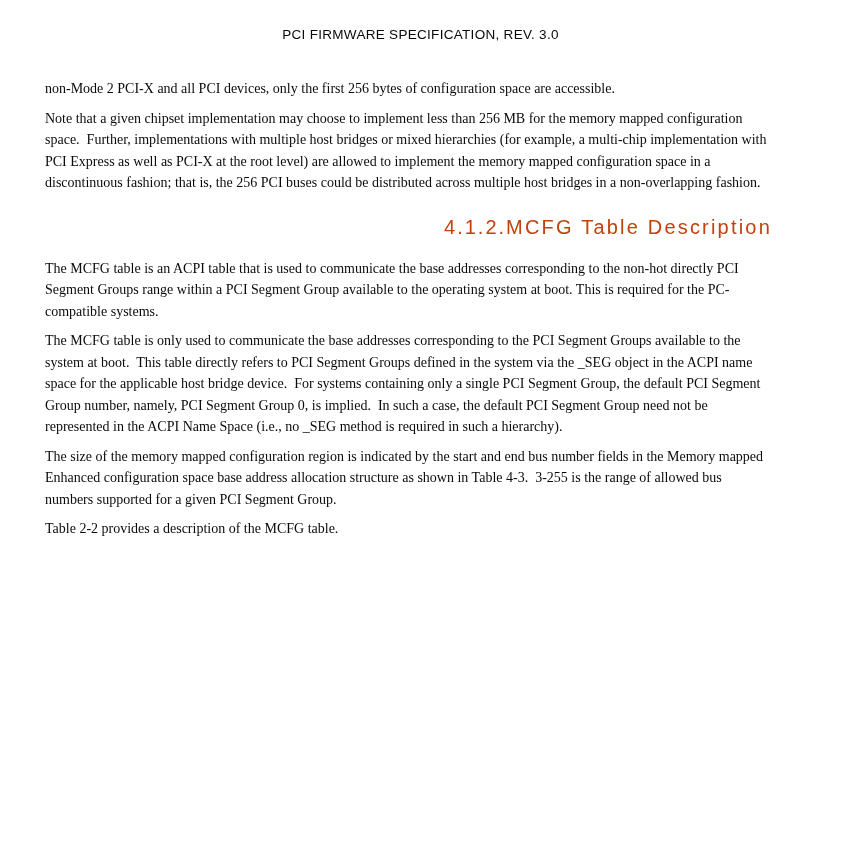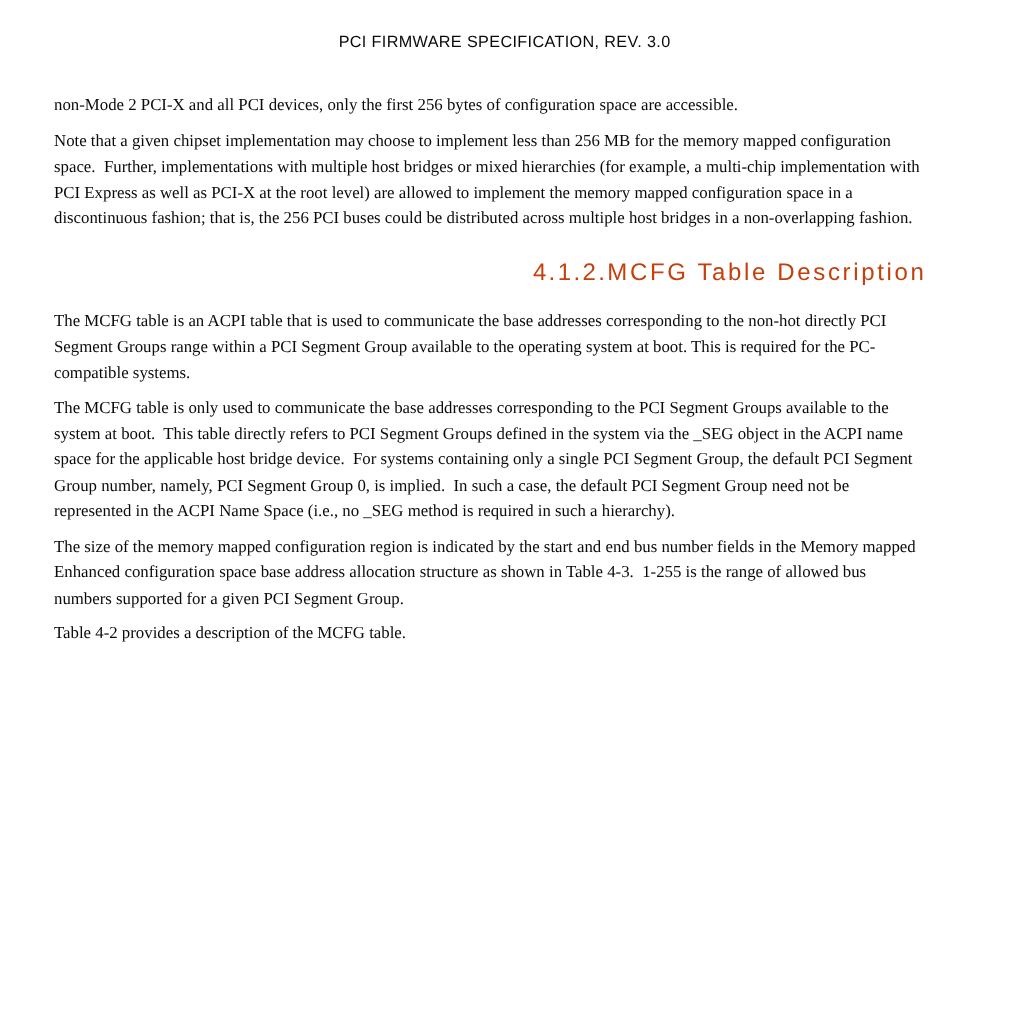--- a/index.html
+++ b/index.html
@@ -71,18 +71,18 @@
 
 
     <h2 class="section-heading">
       <span class="section-number">4.1.2.</span><span>MCFG Table Description</span>
     </h2>
 
     <p>The MCFG table is an ACPI table that is used to communicate the base addresses corresponding to the non-hot directly PCI Segment Groups range within a PCI Segment Group available to the operating system at boot. This is required for the PC-compatible systems.</p>
 
     <p>The MCFG table is only used to communicate the base addresses corresponding to the PCI Segment Groups available to the system at boot.  This table directly refers to PCI Segment Groups defined in the system via the _SEG object in the ACPI name space for the applicable host bridge device.  For systems containing only a single PCI Segment Group, the default PCI Segment Group number, namely, PCI Segment Group 0, is implied.  In such a case, the default PCI Segment Group need not be represented in the ACPI Name Space (i.e., no _SEG method is required in such a hierarchy).</p>
 
-    <p>The size of the memory mapped configuration region is indicated by the start and end bus number fields in the Memory mapped Enhanced configuration space base address allocation structure as shown in Table 4-3.  1-255 is the range of allowed bus numbers supported for a given PCI Segment Group.</p>
+    <p>The size of the memory mapped configuration region is indicated by the start and end bus number fields in the Memory mapped Enhanced configuration space base address allocation structure as shown in Table 4-3.  3-255 is the range of allowed bus numbers supported for a given PCI Segment Group.</p>
 
-    <p>Table 4-2 provides a description of the MCFG table.</p>
+    <p>Table 2-2 provides a description of the MCFG table.</p>
 
   </div>
 </div>
 
 </body></html>

